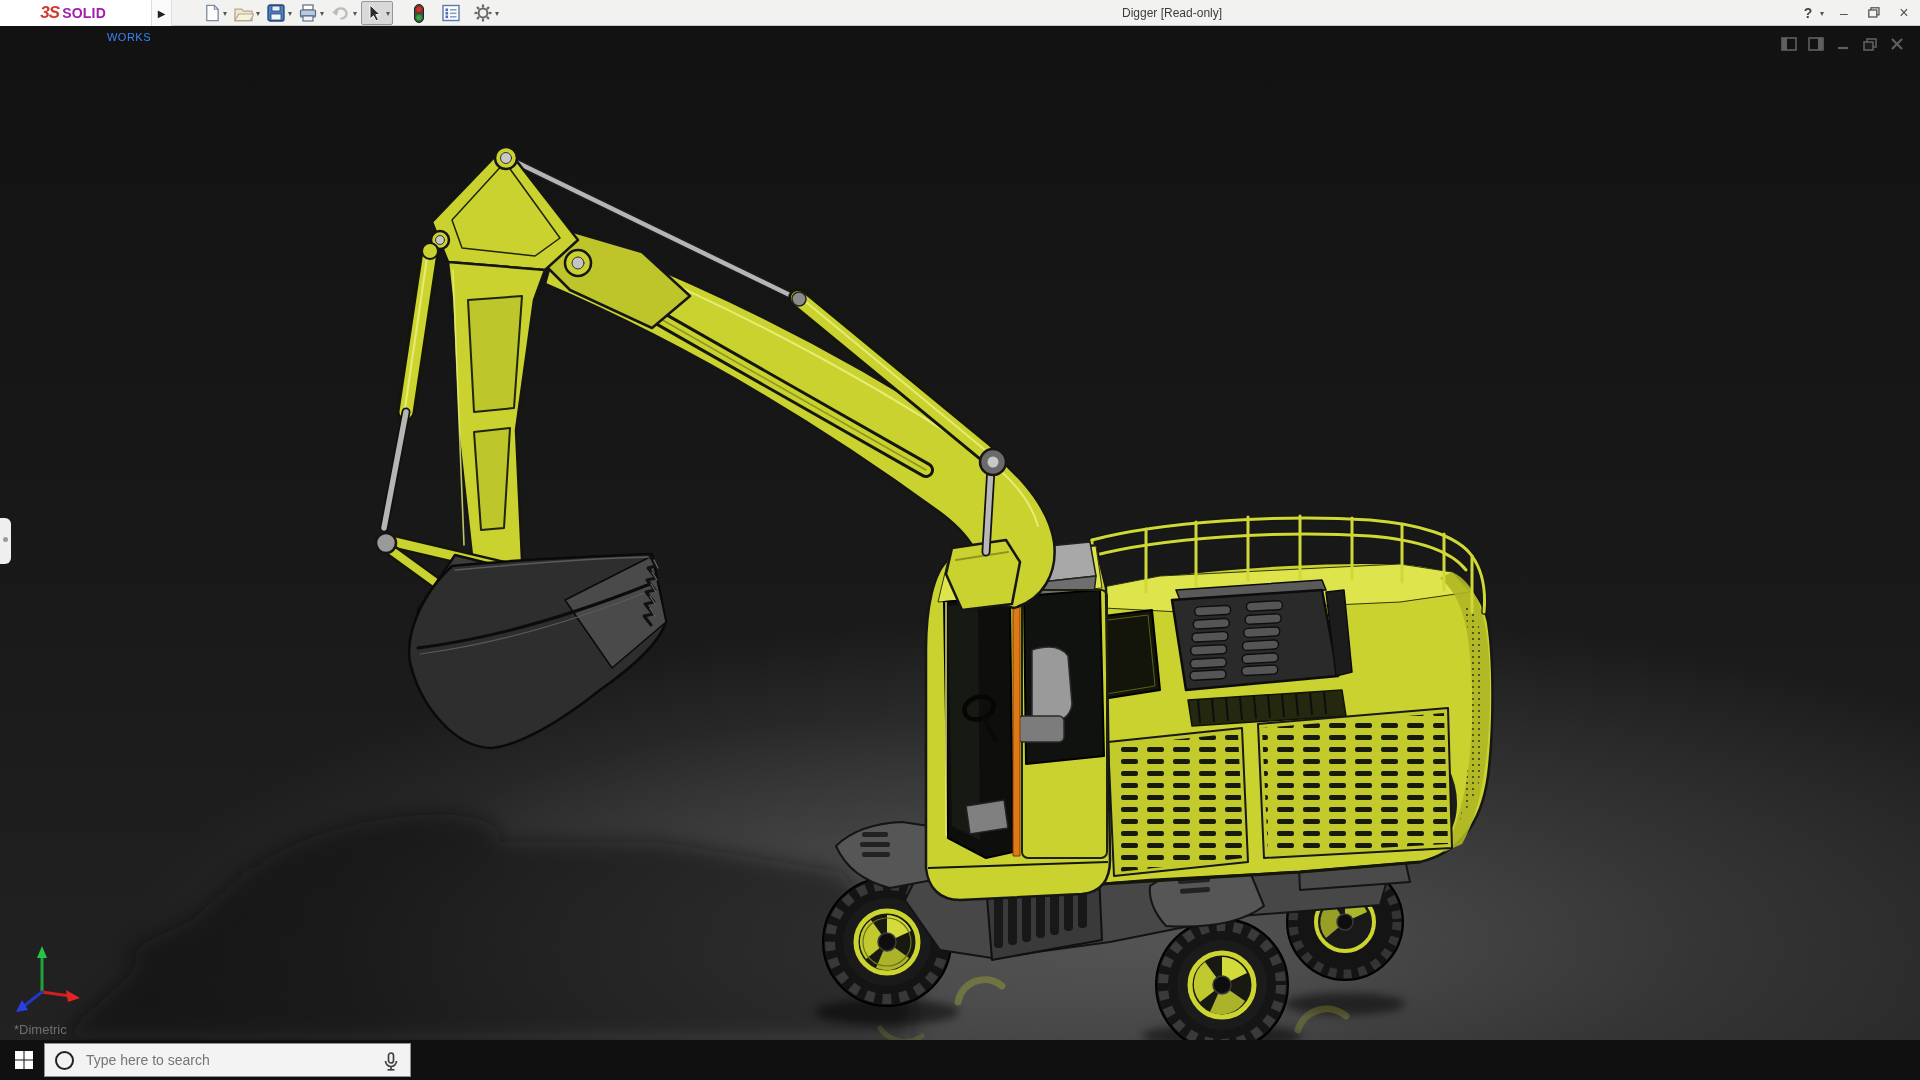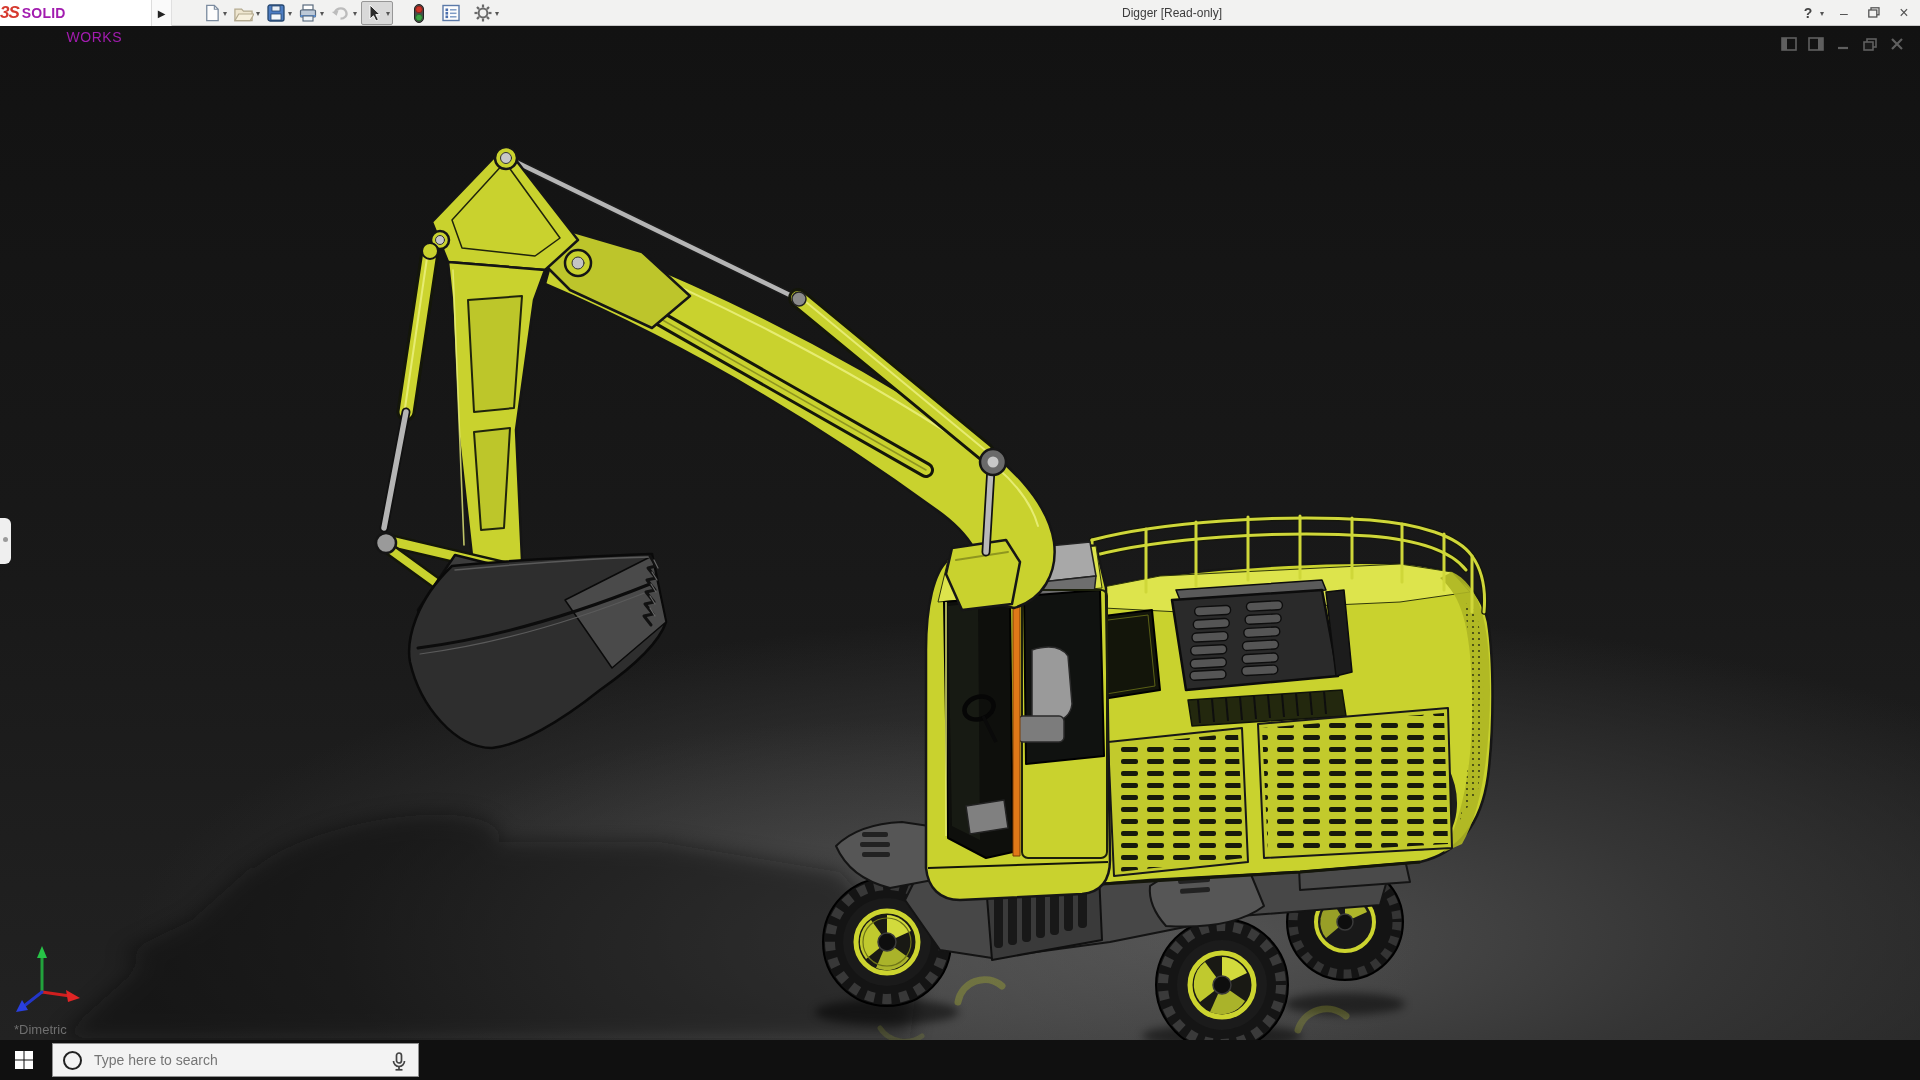--- a/index.html
+++ b/index.html
@@ -3,24 +3,24 @@
 <meta charset="utf-8">
 <style>
   * { margin:0; padding:0; box-sizing:border-box; }
   html,body { width:1920px; height:1080px; overflow:hidden; background:#000;
               font-family:"Liberation Sans", sans-serif; }
 
   
   #chrome { position:absolute; left:0; top:0; width:1920px; height:26px;
             background:#f2f2f1; border-bottom:1px solid #c9c9c9; z-index:30; }
   #logoBox { position:absolute; left:0; top:0; width:152px; height:26px; background:#fff;
-             border-right:1px solid #ddd; display:flex; align-items:center; justify-content:flex-start; gap:3px; }
+             border-right:1px solid #ddd; display:flex; align-items:center; justify-content:flex-end; gap:3px; }
   .brandMark { color:#d6392e; font-weight:bold; font-style:italic; font-size:17px; letter-spacing:-1px; }
   .brandBold { color:#a21caf; font-weight:bold; font-size:14px; letter-spacing:.2px; }
-  .brandLight{ color:#a21caf; font-weight:normal; font-size:14px; letter-spacing:.5px; margin-left:-2px;margin-top:48px; }
+  .brandLight{ color:#3b82f6; font-weight:normal; font-size:11px; letter-spacing:.5px; margin-left:-2px;margin-top:48px; }
   #flyout { position:absolute; left:152px; top:0; width:20px; height:26px; background:#fafafa;
             border-right:1px solid #e0e0e0; display:flex; align-items:center; justify-content:center;
             font-size:10px; color:#222; cursor:pointer; }
   #tbIcons { position:absolute; left:200px; top:0; height:26px; display:flex; align-items:center; }
   .tbBtn { display:flex; align-items:center; height:24px; padding:0 2px; margin-right:2px; }
   .tbBtn svg { display:block; }
   .caret { font-size:8px; color:#555; margin-left:2px; }
   .pressed { background:#d9d9d9; border:1px solid #979797; border-radius:2px; }
   #winTitle { position:absolute; left:1122px; top:6px; font-size:12px; color:#3c3c3c; }
   #chromeCtrls { position:absolute; right:6px; top:0; height:26px; display:flex; align-items:center; gap:10px; }
@@ -38,21 +38,21 @@
                  border-radius:0 6px 6px 0; z-index:6; }
   #splitterTab::after { content:""; position:absolute; left:3px; top:19px; width:5px; height:5px;
                         border-radius:50%; background:#9a9a9a; }
 
   #viewLabel { position:absolute; left:14px; top:996px; font-size:13px; color:#6f6f6f; z-index:5; }
 
   
   #taskbar { position:absolute; left:0; top:1040px; width:1920px; height:40px; background:#101010; z-index:40; }
   #startBtn { position:absolute; left:10px; top:8px; width:28px; height:24px; display:flex; align-items:center;
               justify-content:center; cursor:pointer; }
-  #searchBox { position:absolute; left:52px; top:3px; width:367px; height:34px; background:#f3f3f3;
+  #searchBox { position:absolute; left:44px; top:3px; width:367px; height:34px; background:#f3f3f3;
                border:1px solid #8f8f8f; display:flex; align-items:center; }
   #searchBox input { border:0; outline:0; background:transparent; font-size:14px; color:#444;
                      font-family:"Liberation Sans",sans-serif; width:250px; }
   #cortanaRing { width:19px; height:19px; border:2.5px solid #222; border-radius:50%; margin:0 12px 0 10px; }
   #micIcon { position:absolute; right:10px; top:7px; }
   .tbApp { position:absolute; top:1048px; width:44px; height:26px; display:flex; align-items:center;
            justify-content:center; cursor:pointer; }
   .runBar { position:absolute; top:1077px; height:3px; background:#86abc4; }
   .swGlyph { position:relative; width:30px; height:27px; text-align:center; }
   .swGlyph .sw { font-weight:bold; font-size:15px; color:#d63b30; text-shadow:0 0 1px #fff, 0 0 1px #fff; letter-spacing:1px; }

